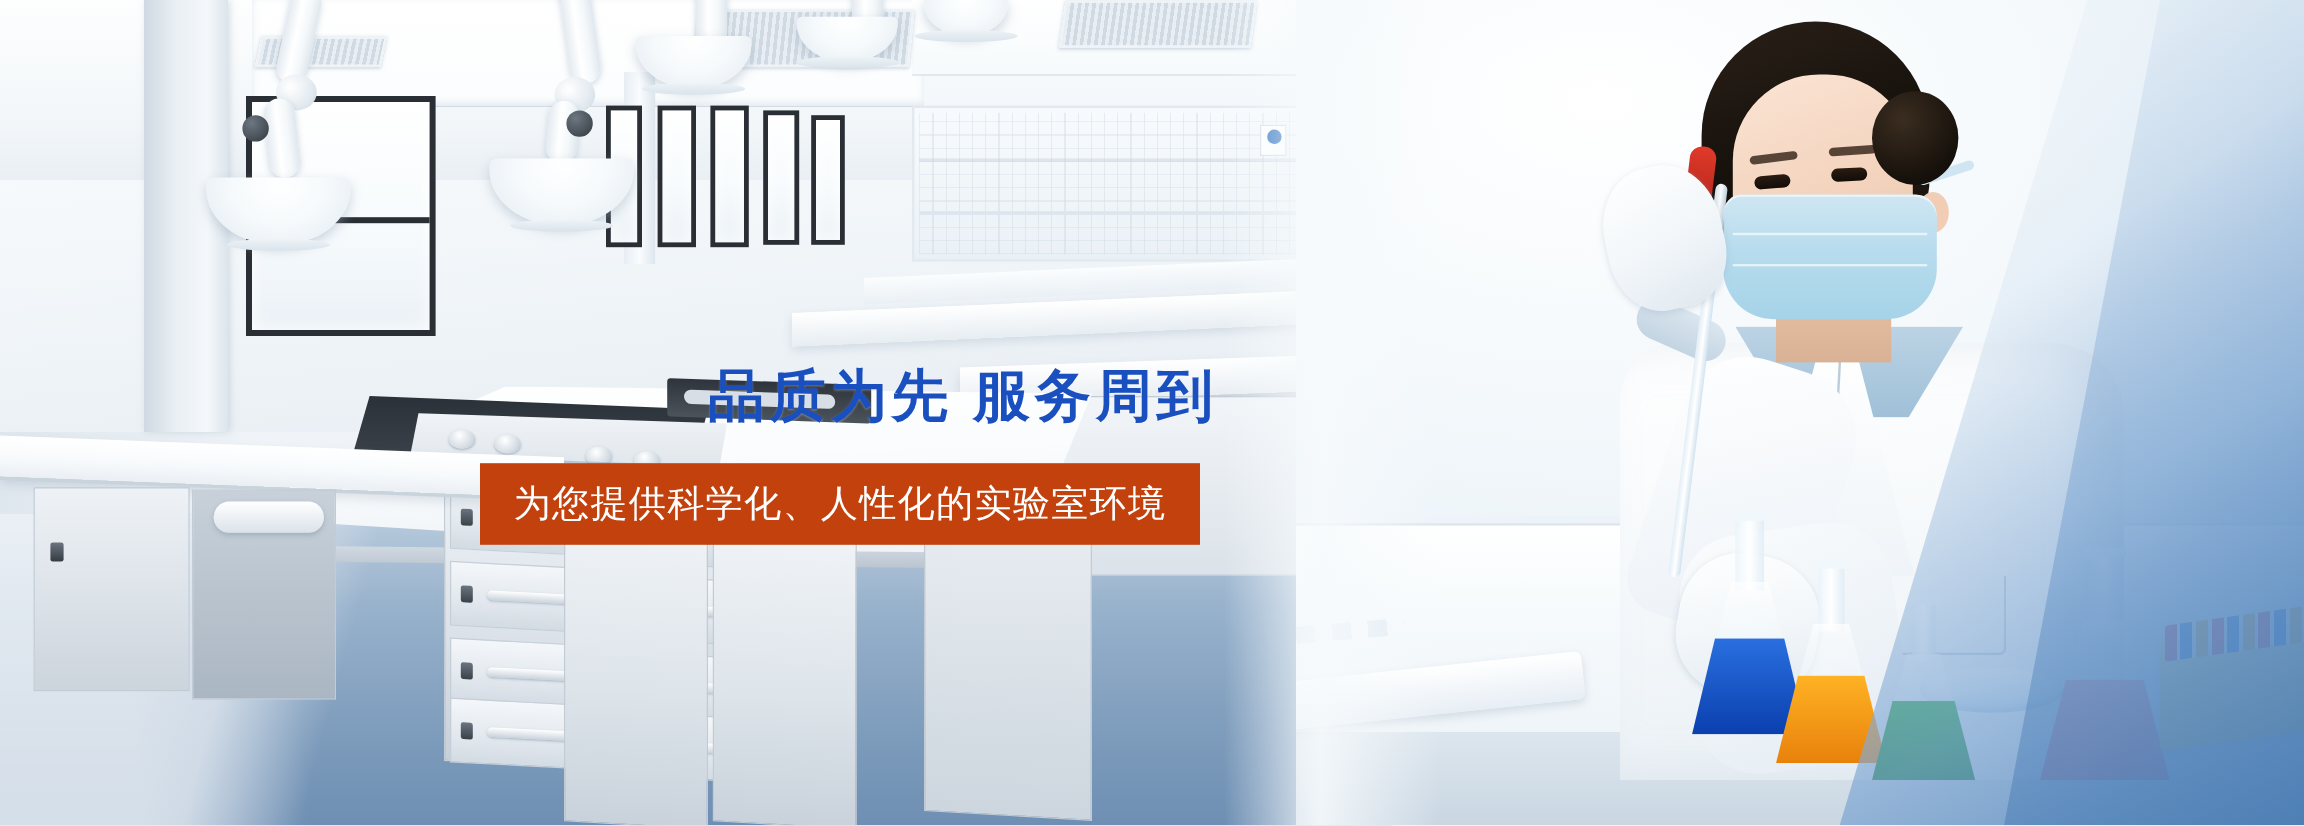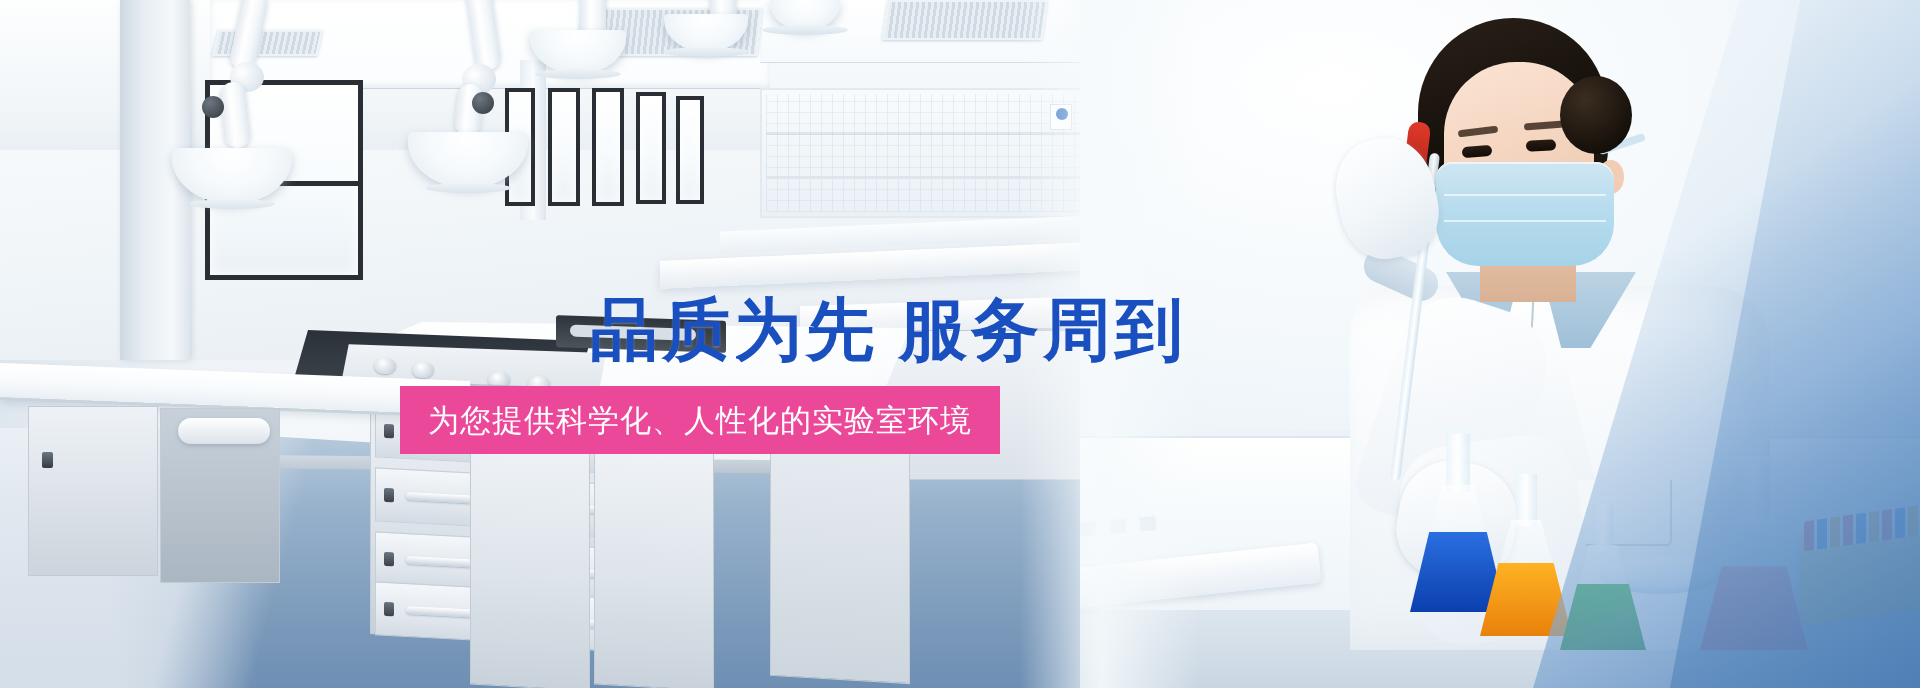--- a/index.html
+++ b/index.html
@@ -553,32 +553,32 @@
     position:absolute; left:365px; top:246px;
     font-family:"Liberation Serif","DejaVu Serif",serif;
     font-size:35px; line-height:38px;
     letter-spacing:9px;
     color:#7ea2da;
     opacity:.95;
     white-space:nowrap;
   }
   .headline{
     position:absolute; left:590px; top:292px;
-    font-family:Liberation Serif, serif;
+    font-family:Liberation Sans, sans-serif;
     font-weight:bold;
-    font-size:68px; line-height:76px;
+    font-size:47px; line-height:76px;
     letter-spacing:4px;
     color:#1a4fbf;
     white-space:nowrap;
     text-shadow:0 1px 2px rgba(255,255,255,.35);
   }
   .subbar{
     position:absolute; left:400px; top:386px;
     width:600px; height:68px;
-    background:#ec4899;
+    background:#c2410c;
     display:flex; align-items:center; justify-content:center;
   }
   .subbar-text{
     font-family:"DejaVu Sans","Liberation Sans",sans-serif;
     font-size:31px; line-height:34px;
     letter-spacing:1px;
     color:#ffffff;
     white-space:nowrap;
   }
 </style>

